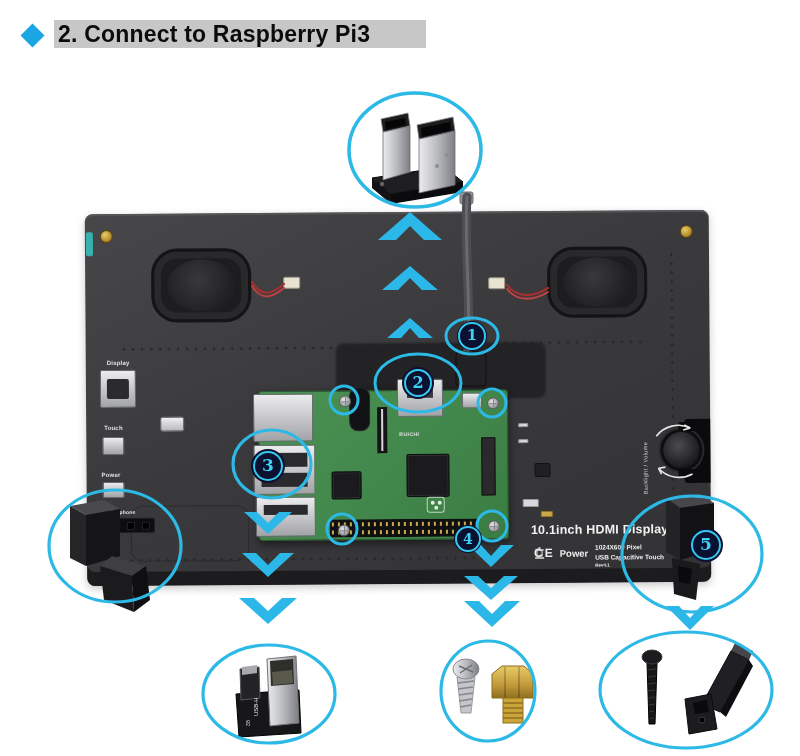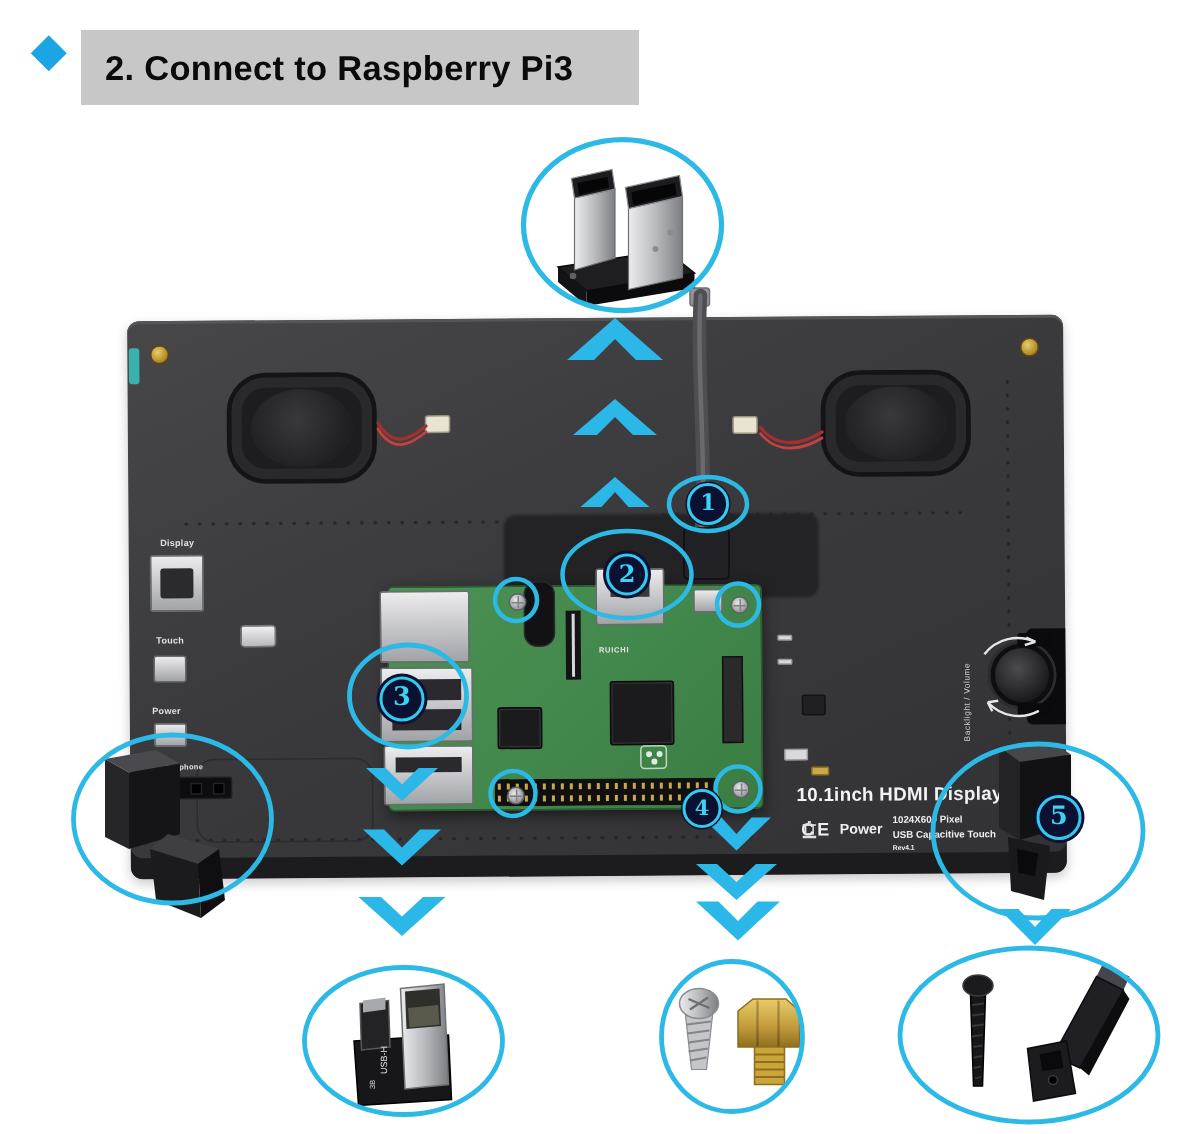--- a/index.html
+++ b/index.html
@@ -2,22 +2,22 @@
 <html><head>
 <meta charset="utf-8">
 <style>
   html,body{margin:0;padding:0;background:#fff;}
   #stage{position:relative;width:800px;height:756px;background:#fff;overflow:hidden;
          font-family:"Liberation Sans",sans-serif;}
   
   .title-row{position:absolute;left:0;top:18px;width:800px;height:40px;z-index:2;}
   .diamond{position:absolute;left:24px;top:9px;width:17px;height:17px;background:#1ba6e3;
            transform:rotate(45deg);}
-  .title-box{position:absolute;left:54px;top:2px;width:372px;height:50px;background:#c7c7c7;
-             display:flex;align-items:center;padding-left:16px;box-sizing:border-box;}
+  .title-box{position:absolute;left:54px;top:2px;width:372px;height:28px;background:#c7c7c7;
+             display:flex;align-items:center;padding-left:4px;box-sizing:border-box;}
   .title-text{font-size:23px;font-weight:bold;color:#0b0b0b;letter-spacing:.2px;}
   
   .board{position:absolute;left:86px;top:212px;width:624px;height:372px;z-index:1;
          background:linear-gradient(155deg,#47474a 0%,#3a3a3d 45%,#323235 100%);
          border-radius:8px;transform:rotate(-0.4deg);
          box-shadow:inset 0 -14px 0 #1c1c1e, inset 0 2px 0 #555558, 0 3px 8px rgba(0,0,0,.22);}
   .board *{position:absolute;box-sizing:border-box;}
   .gold-screw{width:13px;height:13px;border-radius:50%;
               background:radial-gradient(circle at 38% 35%,#e7cd6d,#b78f2c 60%,#78591a);
               border:1px solid #5c4512;}

